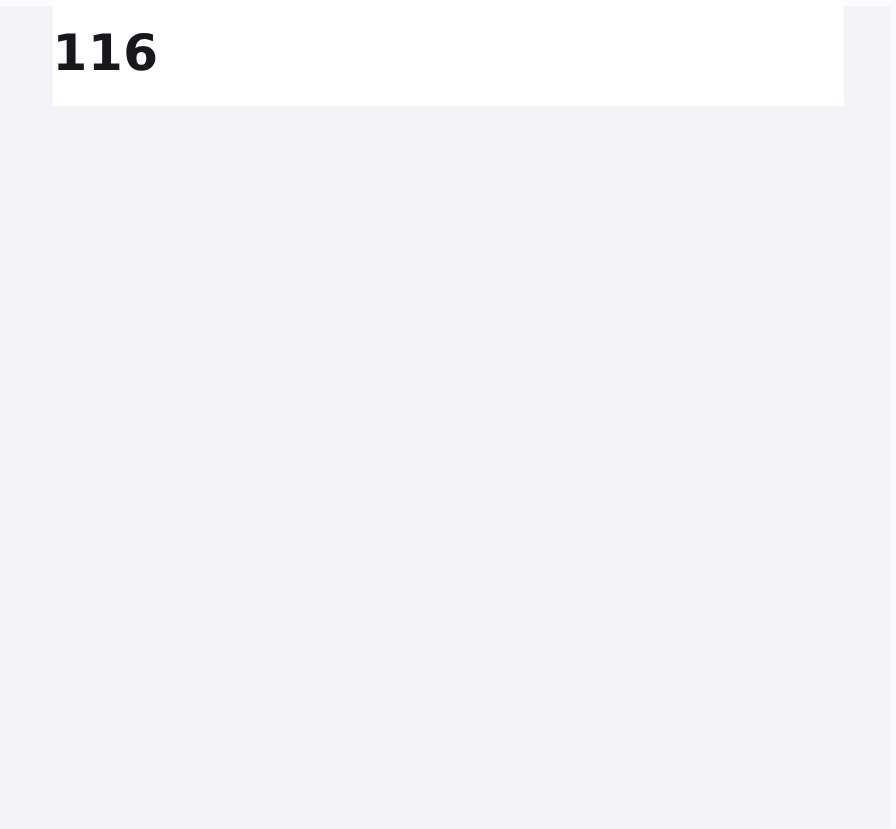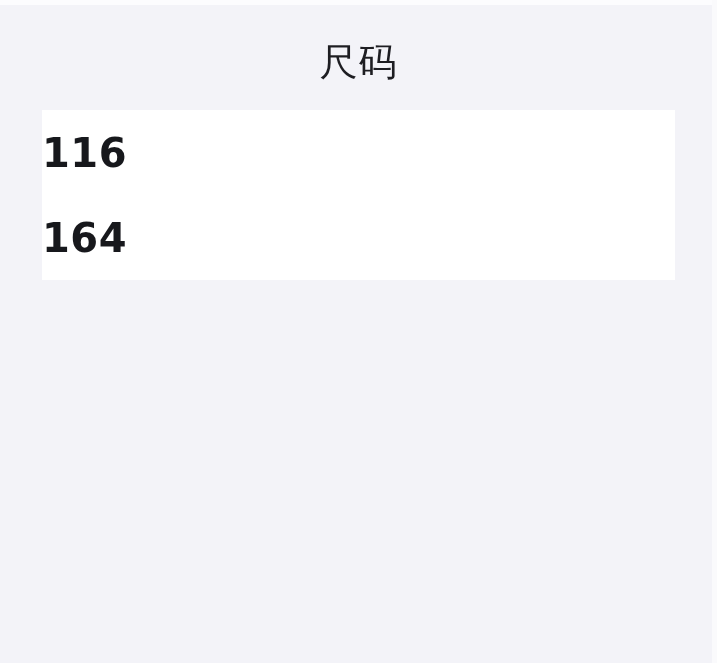--- a/index.html
+++ b/index.html
@@ -103,33 +103,27 @@
 </head>
 <body>
 
 <div class="page">
 
   <div class="edge-strip-top"></div>
   <div class="edge-strip-right"></div>
 
   <div class="size-table">
 
-    <div class="table-header">
-      <span class="table-header-label">尺码</span>
-    </div>
 
     <div class="table-body">
 
       <div class="size-row row-light">
         <span class="size-value">116</span>
       </div>
 
 
 
 
-      <div class="size-row row-light">
-        <span class="size-value">164</span>
-      </div>
 
 
     </div>
   </div>
 </div>
 
 </body></html>

